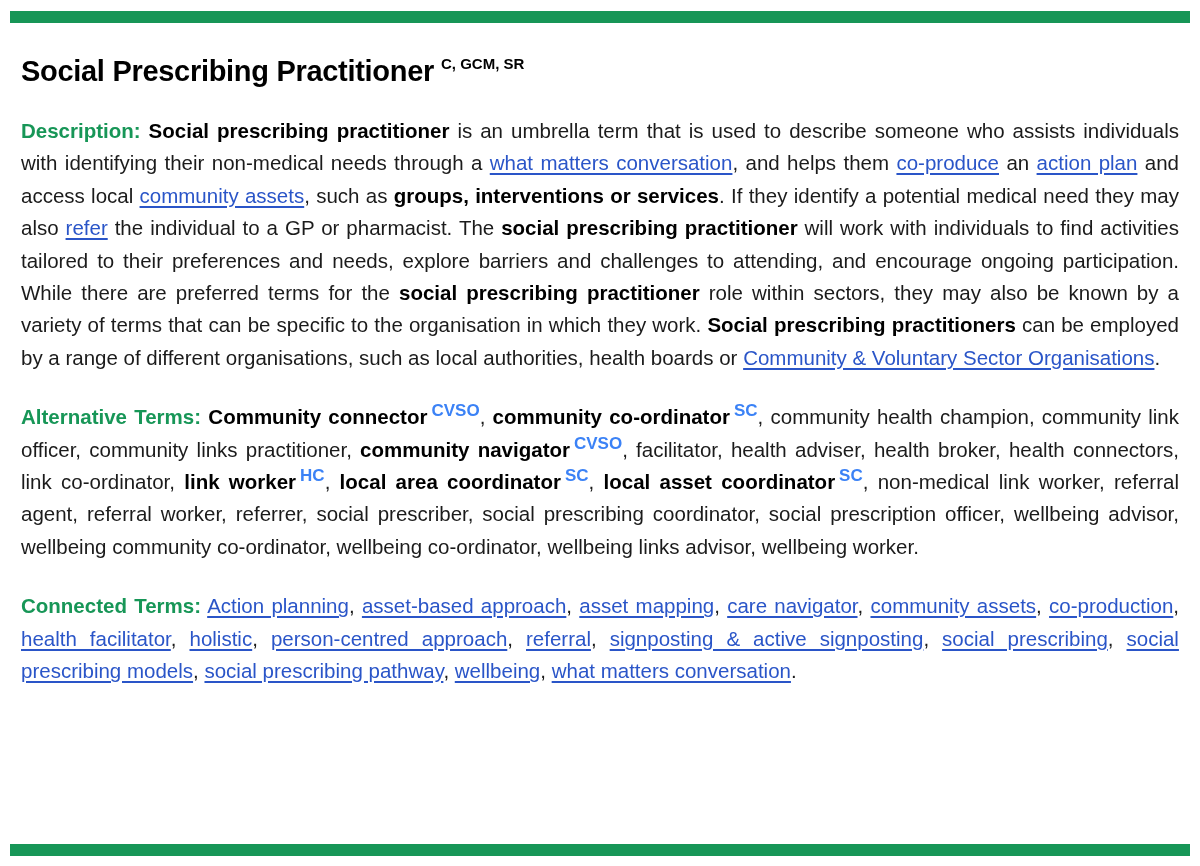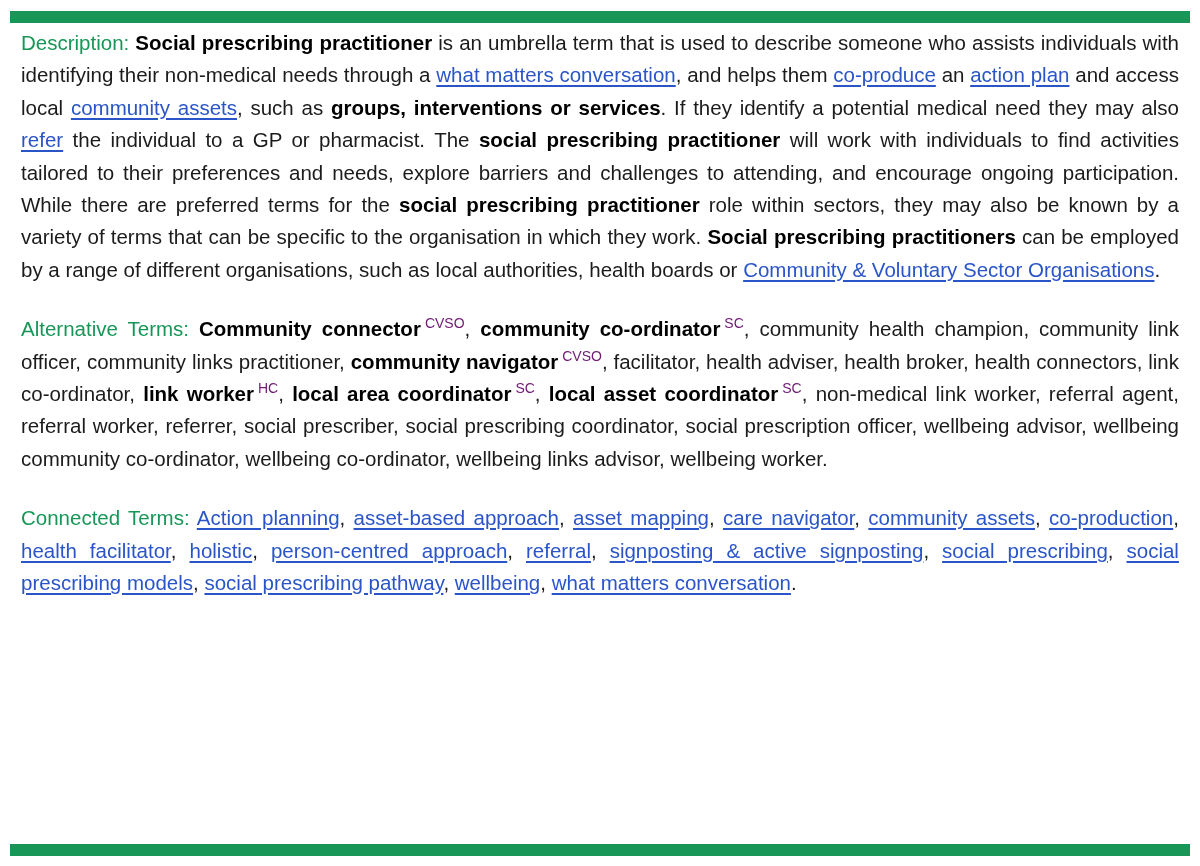--- a/index.html
+++ b/index.html
@@ -38,44 +38,45 @@
   }
   p.section{
     margin:27px 0 0 0;
     font-size:20.5px;
     line-height:32.4px;
     text-align:justify;
     color:var(--ink);
   }
   p.section .label{
     color:var(--green);
-    font-weight:normal;
+    font-weight:bold;
   }
   p.section b{color:#000;font-weight:bold;}
   p.section sup{
-    font-weight:normal;
-    color:#701a75;
-    font-size:14px;
+    font-weight:bold;
+    color:#3b82f6;
+    font-size:17px;
     line-height:0;
     vertical-align:super;
     margin-left:4px;
   }
   p.section a{
     color:var(--link);
     text-underline-offset:3px;
     cursor:pointer;
   }
 </style>
 </head>
 <body>
 
 <div class="page">
   <div class="divider-bar top"></div>
 
   <div class="content">
+    <h1 class="doc-title"><span>Social Prescribing Practitioner</span><span class="title-sup">C, GCM, SR</span></h1>
 
     <p class="section"><span class="label">Description:</span><span class="body"> <b>Social prescribing practitioner</b><span> is an umbrella term that is used to describe someone who assists individuals with identifying their non-medical needs through a </span><a href="#">what matters conversation</a><span>, and helps them </span><a href="#">co-produce</a><span> an </span><a href="#">action plan</a><span> and access local </span><a href="#">community assets</a><span>, such as </span><b>groups, interventions or services</b><span>. If they identify a potential medical need they may also </span><a href="#">refer</a><span> the individual to a GP or pharmacist. The </span><b>social prescribing practitioner</b><span> will work with individuals to find activities tailored to their preferences and needs, explore barriers and challenges to attending, and encourage ongoing participation. While there are preferred terms for the </span><b>social prescribing practitioner</b><span> role within sectors, they may also be known by a variety of terms that can be specific to the organisation in which they work. </span><b>Social prescribing practitioners</b><span> can be employed by a range of different organisations, such as local authorities, health boards or </span><a href="#">Community &amp; Voluntary Sector Organisations</a><span>.</span></span></p>
 
     <p class="section"><span class="label">Alternative Terms:</span><span class="body"> <b>Community connector</b><sup>CVSO</sup><span>, </span><b>community co-ordinator</b><sup>SC</sup><span>, community health champion, community link officer, community links practitioner, </span><b>community navigator</b><sup>CVSO</sup><span>, facilitator, health adviser, health broker, health connectors, link co-ordinator, </span><b>link worker</b><sup>HC</sup><span>, </span><b>local area coordinator</b><sup>SC</sup><span>, </span><b>local asset coordinator</b><sup>SC</sup><span>, non-medical link worker, referral agent, referral worker, referrer, social prescriber, social prescribing coordinator, social prescription officer, wellbeing advisor, wellbeing community co-ordinator, wellbeing co-ordinator, wellbeing links advisor, wellbeing worker.</span></span></p>
 
     <p class="section"><span class="label">Connected Terms:</span><span class="body"> <a href="#">Action planning</a><span>, </span><a href="#">asset-based approach</a><span>, </span><a href="#">asset mapping</a><span>, </span><a href="#">care navigator</a><span>, </span><a href="#">community assets</a><span>, </span><a href="#">co-production</a><span>, </span><a href="#">health facilitator</a><span>, </span><a href="#">holistic</a><span>, </span><a href="#">person-centred approach</a><span>, </span><a href="#">referral</a><span>, </span><a href="#">signposting &amp; active signposting</a><span>, </span><a href="#">social prescribing</a><span>, </span><a href="#">social prescribing models</a><span>, </span><a href="#">social prescribing pathway</a><span>, </span><a href="#">wellbeing</a><span>, </span><a href="#">what matters conversation</a><span>.</span></span></p>
   </div>
 
   <div class="divider-bar bottom"></div>
 </div>

